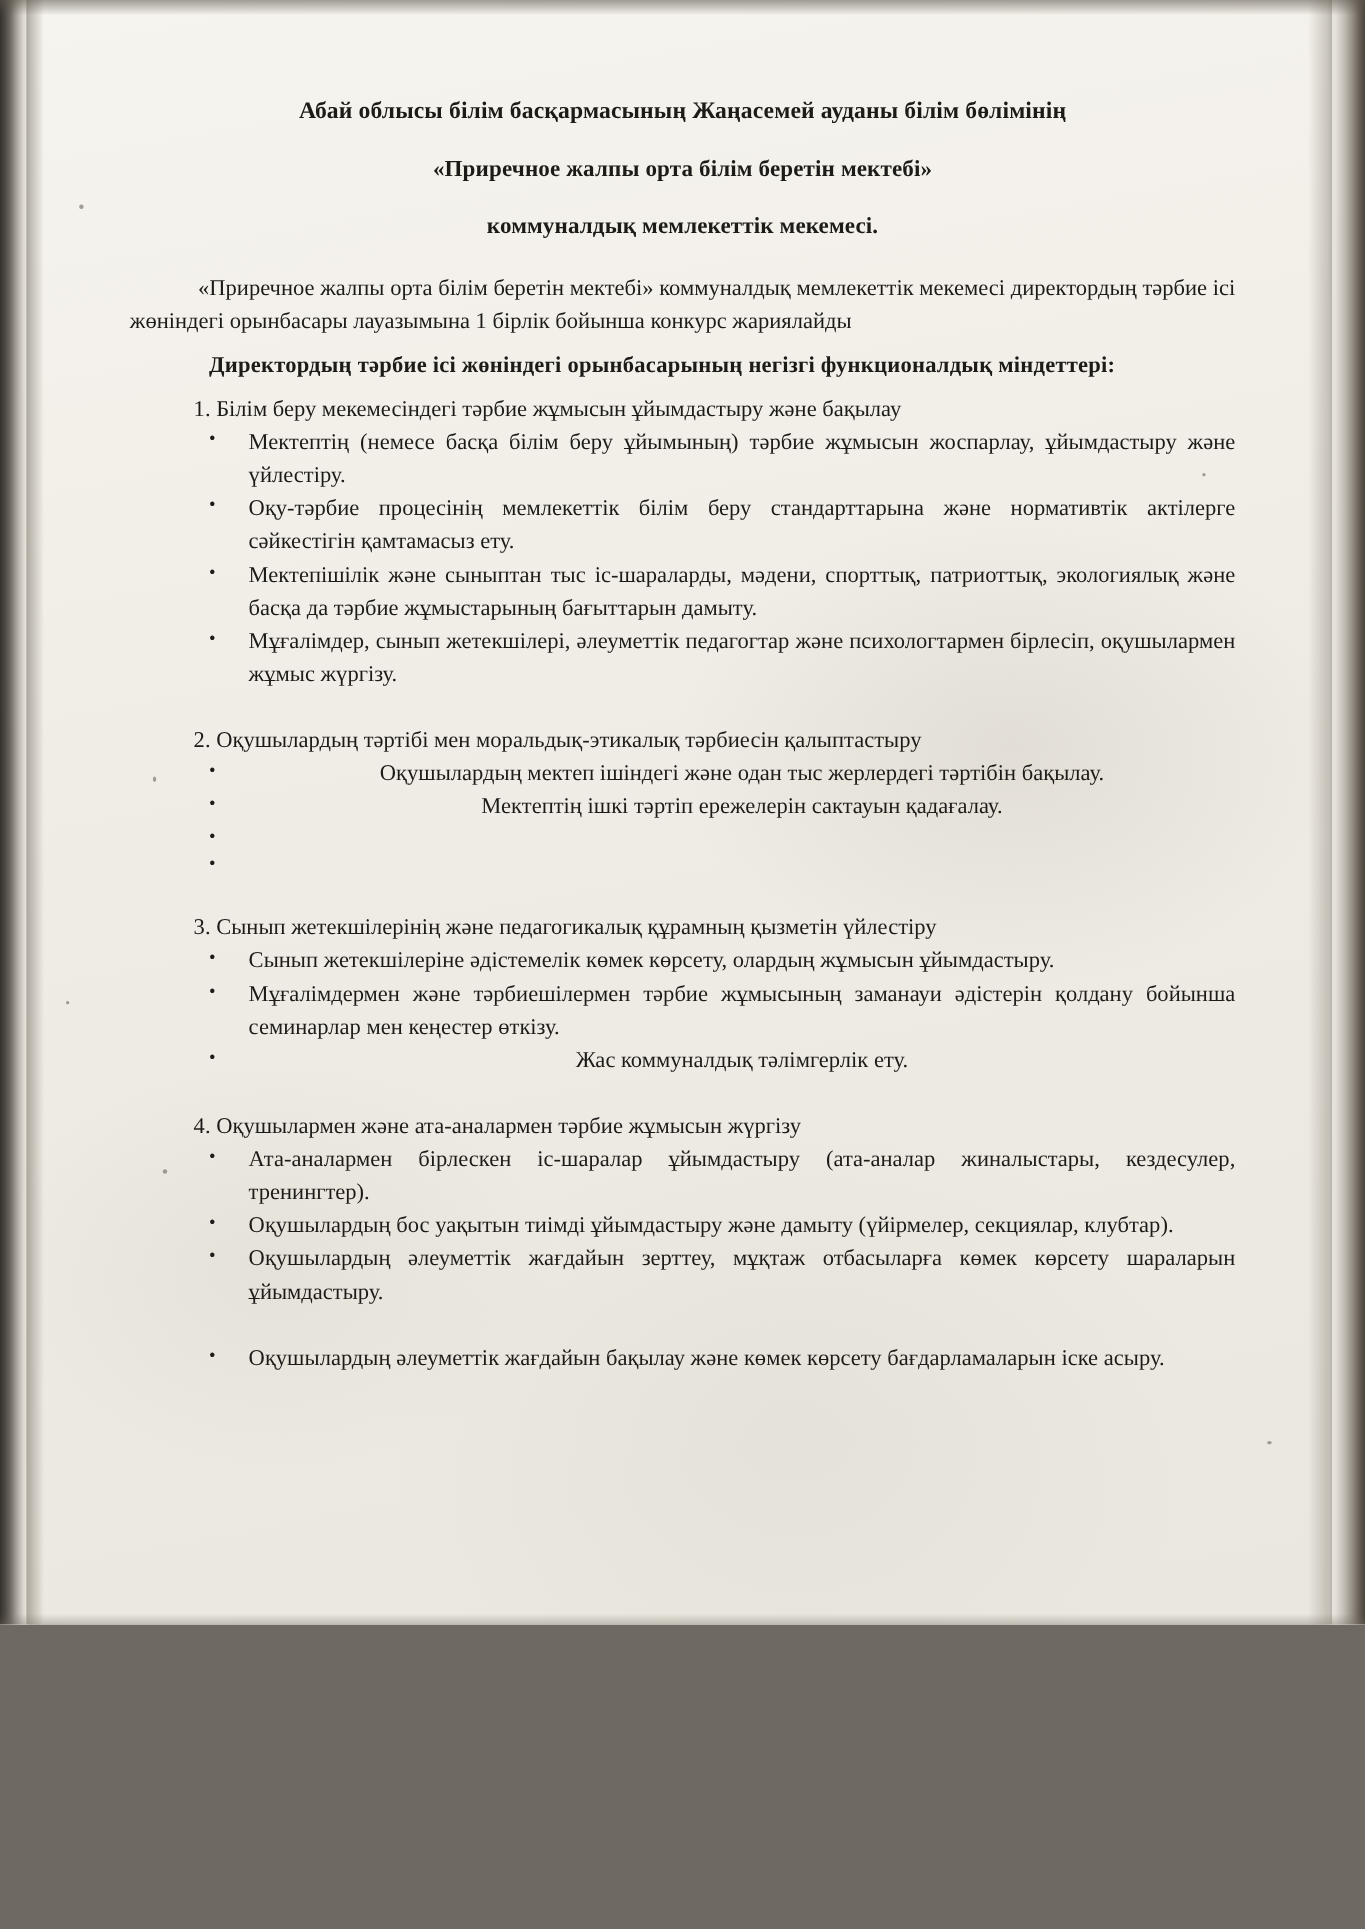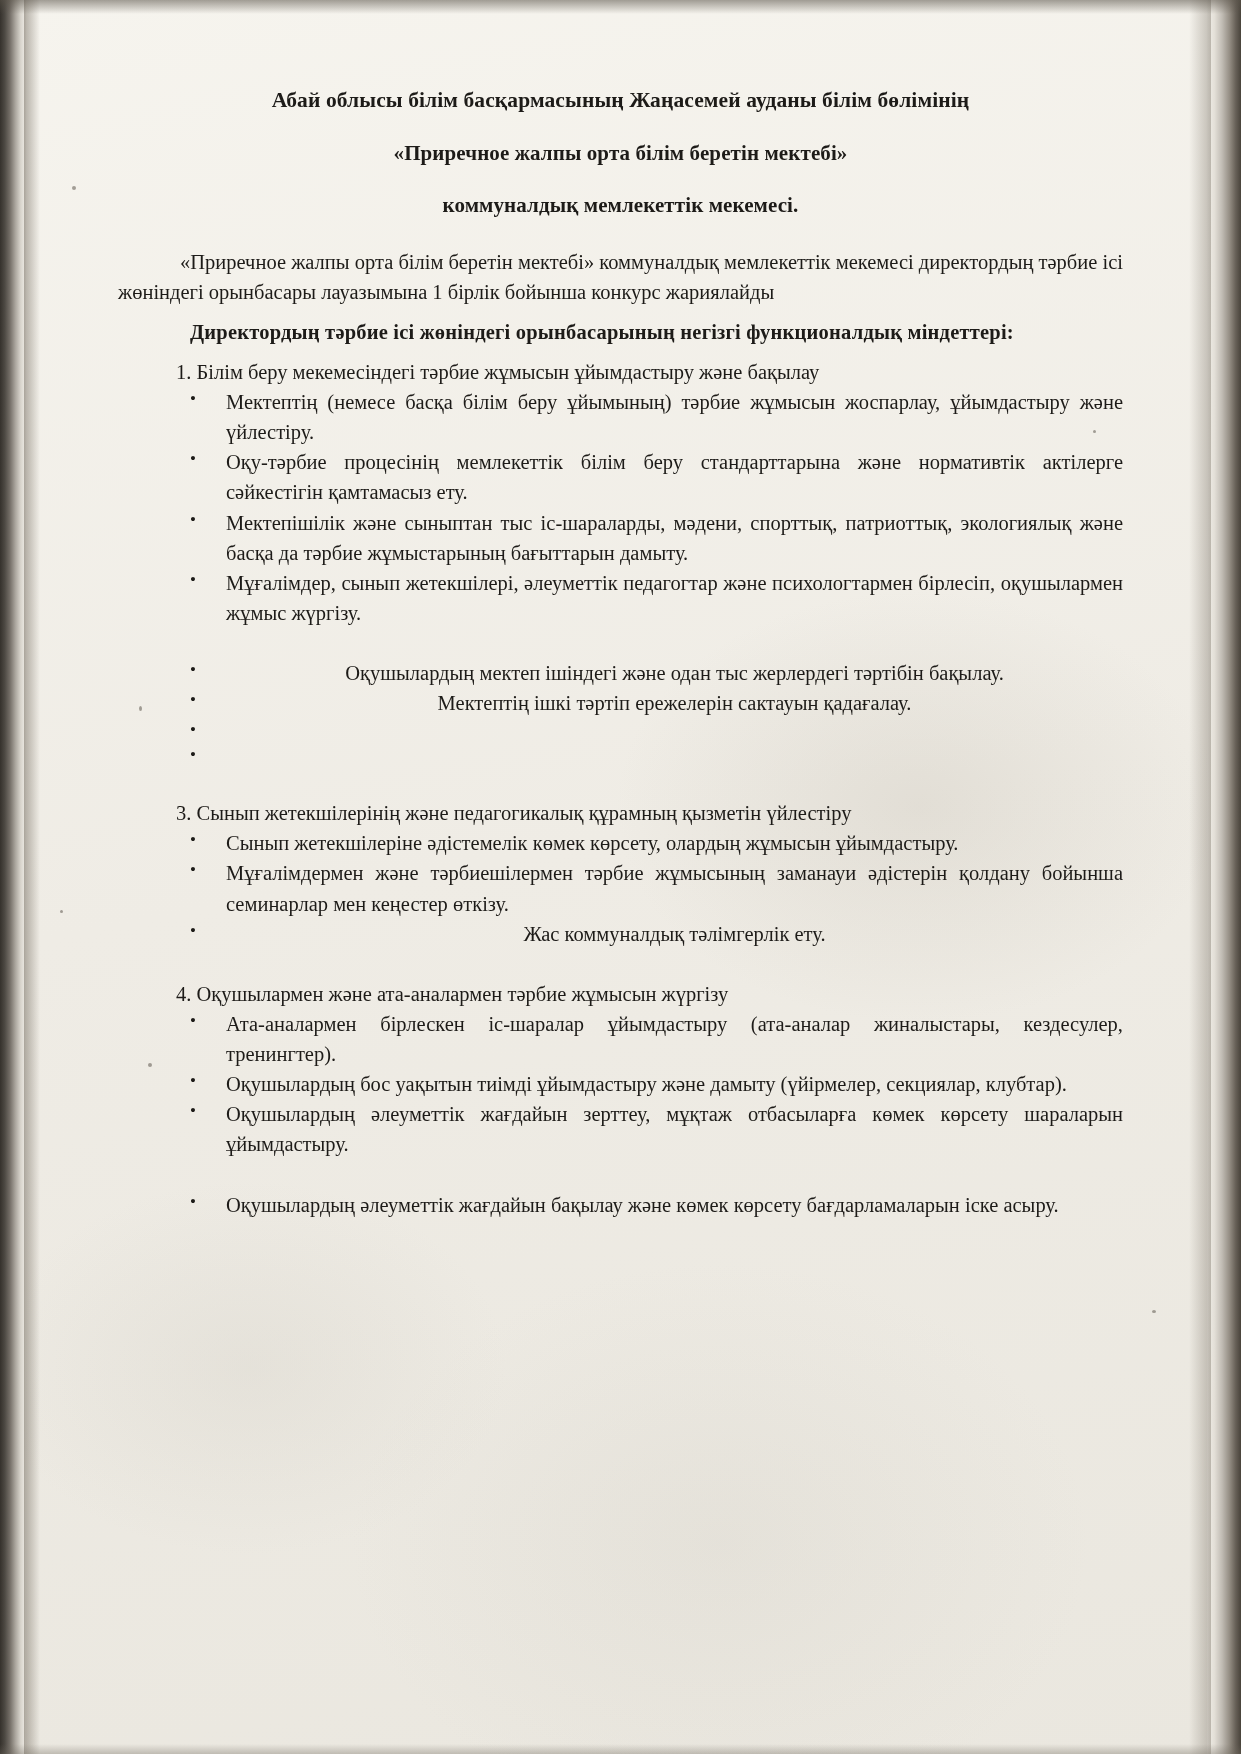--- a/index.html
+++ b/index.html
@@ -6,21 +6,21 @@
     margin: 0;
     padding: 0;
     background: #6e6a63;
   }
   body {
     font-family: "Liberation Serif", "DejaVu Serif", serif;
   }
   .page {
     position: relative;
     width: 1241px;
-    height: 1754px;
+    height: 1477px;
     overflow: hidden;
     background: #f2f0ea;
   }
   
   .scan-edge-left {
     position: absolute;
     top: 0; left: 0;
     width: 26px; height: 100%;
     background: linear-gradient(to right,
         #2b2722 0%, #44403a 18%, #6d6760 38%,
@@ -181,20 +181,21 @@
       <span class="bullet-mark">•</span>
       <span class="bullet-text">Мектепішілік және сыныптан тыс іс-шараларды, мәдени, спорттық, патриоттық, экологиялық және басқа да тәрбие жұмыстарының бағыттарын дамыту.</span>
     </div>
     <div class="bullet-row">
       <span class="bullet-mark">•</span>
       <span class="bullet-text">Мұғалімдер, сынып жетекшілері, әлеуметтік педагогтар және психологтармен бірлесіп, оқушылармен жұмыс жүргізу.</span>
     </div>
 
     <div class="gap-md"></div>
 
+    <p class="section">2. Оқушылардың тәртібі мен моральдық-этикалық тәрбиесін қалыптастыру</p>
     <div class="bullet-row">
       <span class="bullet-mark">•</span>
       <span class="bullet-text nojust">Оқушылардың мектеп ішіндегі және одан тыс жерлердегі тәртібін бақылау.</span>
     </div>
     <div class="bullet-row">
       <span class="bullet-mark">•</span>
       <span class="bullet-text nojust">Мектептің ішкі тәртіп ережелерін сактауын қадағалау.</span>
     </div>
     <div class="bullet-row">
       <span class="bullet-mark">•</span>

